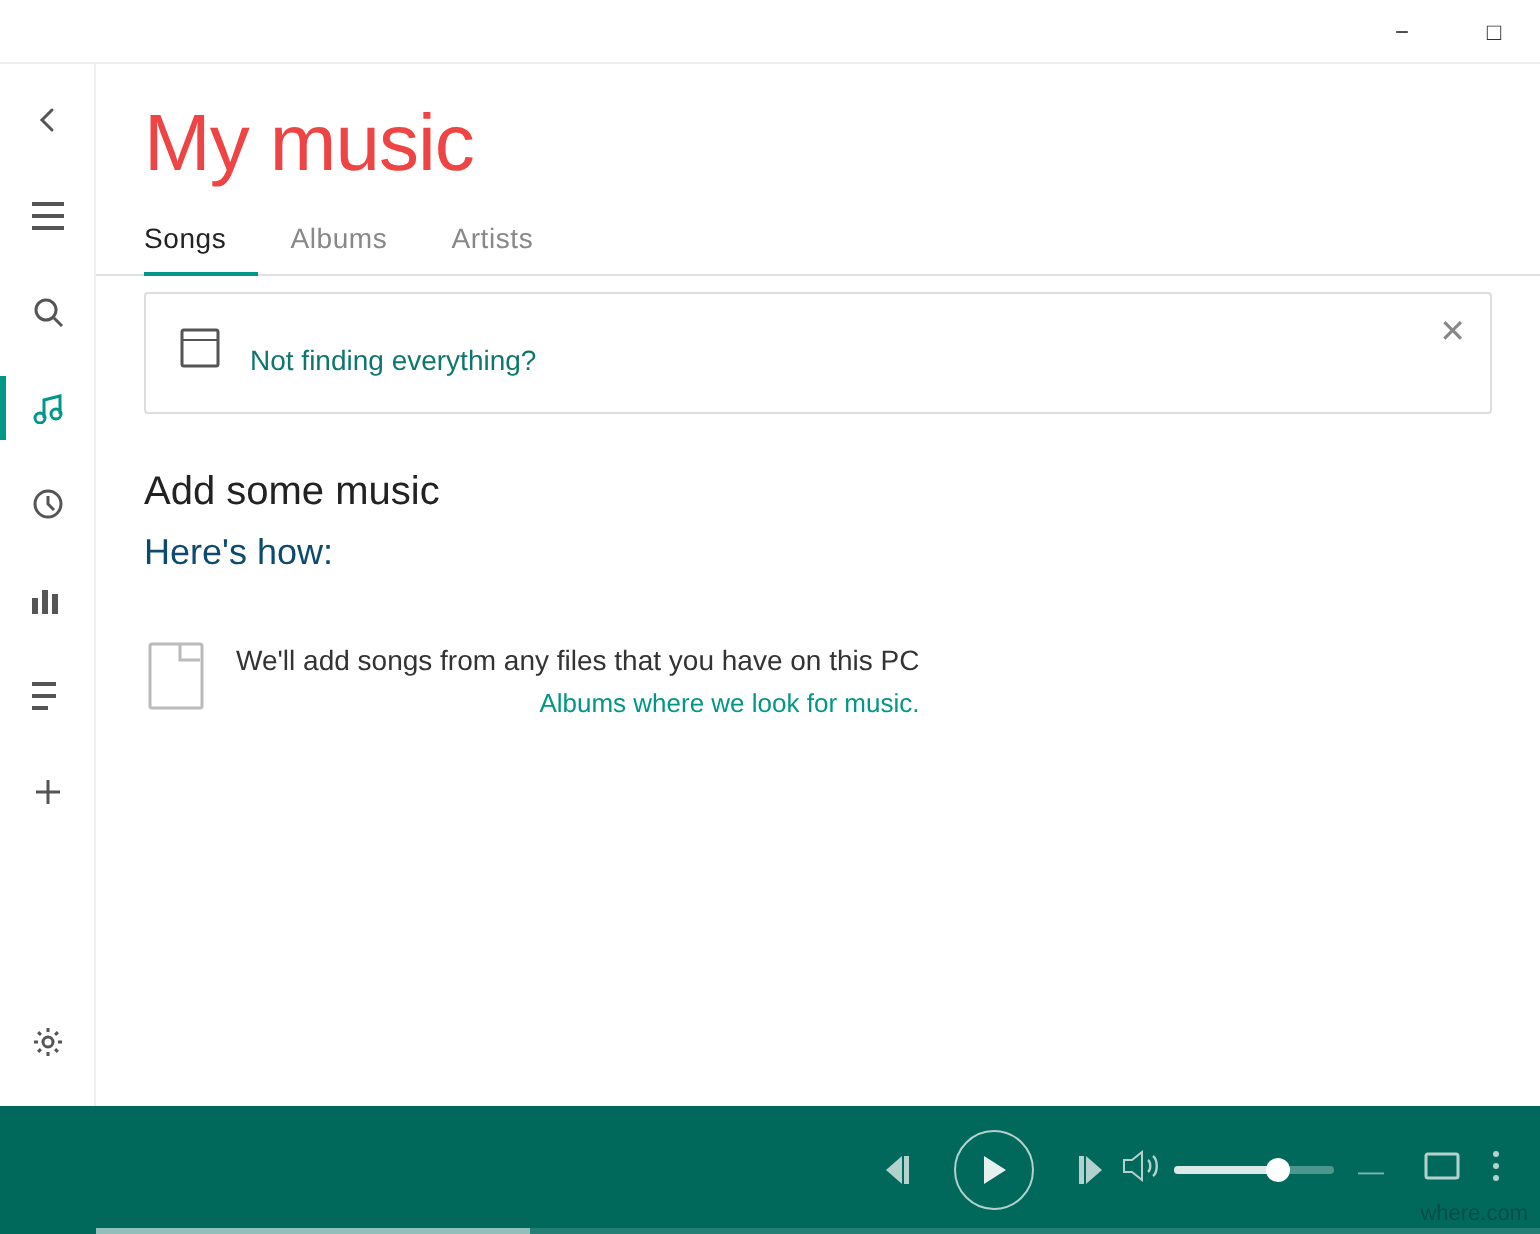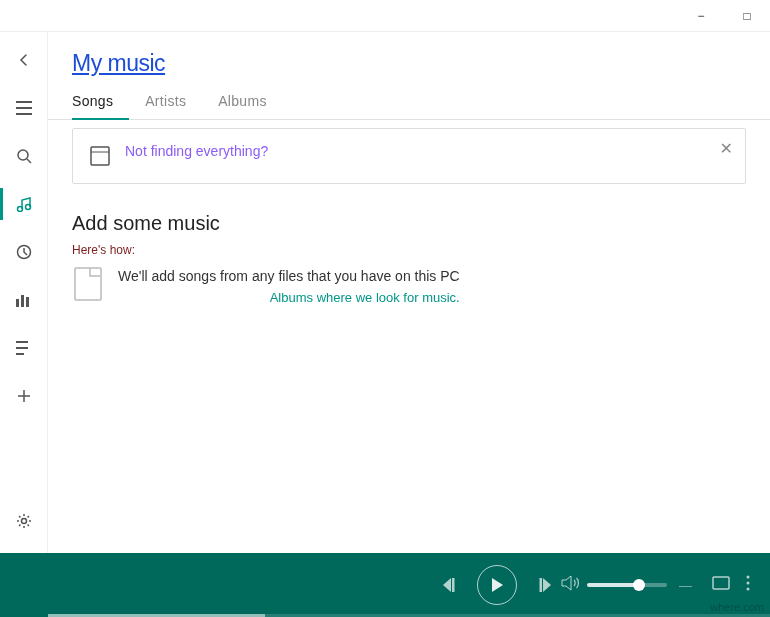--- a/index.html
+++ b/index.html
@@ -82,26 +82,25 @@
     
     .content {
       flex: 1;
       display: flex;
       flex-direction: column;
       overflow: hidden;
       padding: 0;
     }
 
     .page-title {
-      font-size: 23px;
+      font-size: 40px;
       font-weight: 300;
-      color: #1d4ed8;
+      color: #ef4444;
       padding: 18px 24px 8px 24px;
       letter-spacing: -0.5px;
-      text-decoration: underline;
     }
 
     
     .tabs {
       display: flex;
       padding: 0 24px;
       border-bottom: 1px solid #e0e0e0;
       flex-shrink: 0;
     }
     .tab {
@@ -159,22 +158,23 @@
       margin-right: 12px;
       flex-shrink: 0;
       margin-top: 2px;
       color: #555;
     }
     .banner-text {
       flex: 1;
     }
     .banner-title {
       font-size: 14px;
-      color: #8b5cf6;
+      color: #0f766e;
       margin-bottom: 4px;
+      margin-top: 11px;
     }
     .banner-link {
       font-size: 13px;
       color: #009688;
       cursor: pointer;
       text-decoration: none;
     }
     .banner-close {
       position: absolute;
       right: 12px;
@@ -190,23 +190,23 @@
       padding: 20px 24px;
       flex: 1;
     }
     .add-music-title {
       font-size: 20px;
       font-weight: 300;
       color: #222;
       margin-bottom: 8px;
     }
     .add-music-desc {
-      font-size: 12px;
-      color: #7f1d1d;
-      margin-bottom: 7px;
+      font-size: 18px;
+      color: #0c4a6e;
+      margin-bottom: 31px;
     }
     .add-music-item {
       display: flex;
       align-items: flex-start;
       text-align: right;
     }
     .add-music-icon {
       width: 32px;
       height: 40px;
       margin-right: 14px;
@@ -401,22 +401,22 @@
         </svg>
     </div>
   </div>
 
   <div class="content" style="position:relative;">
 
     <h1 class="page-title">My music</h1>
 
     <div class="tabs">
       <div class="tab active">Songs</div>
+      <div class="tab">Albums</div>
       <div class="tab">Artists</div>
-      <div class="tab">Albums</div>
     </div>
 
 
     <div class="banner">
       <div class="banner-icon">
         <svg width="22" height="22" viewBox="0 0 22 22">
             <rect x="2" y="2" width="18" height="18" rx="1" stroke="currentColor" stroke-width="1.5" fill="none"></rect>
             <line x1="2" y1="7" x2="20" y2="7" stroke="currentColor" stroke-width="1"></line>
           </svg>
       </div>

